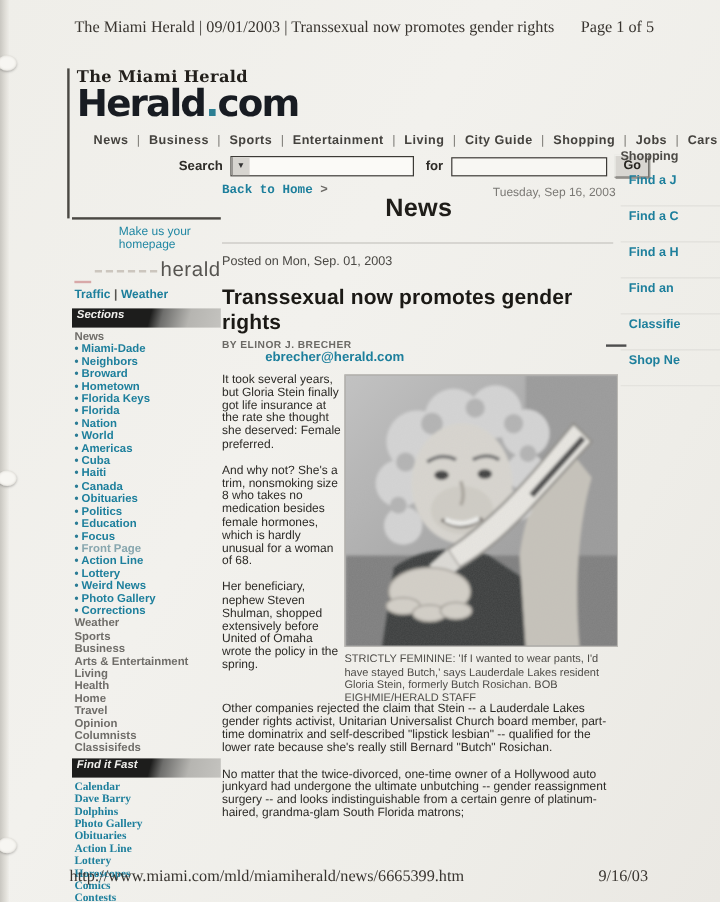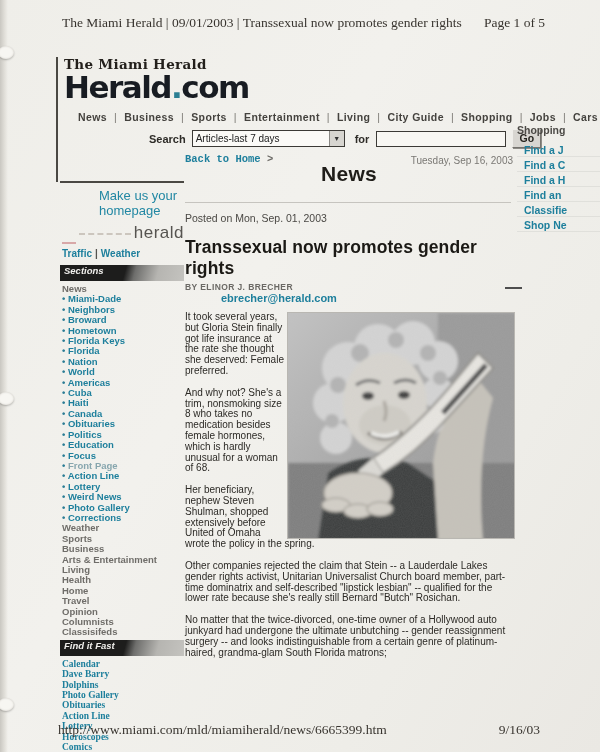--- a/index.html
+++ b/index.html
@@ -49,26 +49,26 @@
   .sub-row{position:absolute;left:185px;top:153px;width:328px;display:flex;justify-content:space-between;}
   .back-link{font-size:10.5px;font-weight:bold;color:#1d7f9c;font-family:Liberation Mono, monospace;}
   .back-link .gt{color:#6b6965;}
   .date-txt{font-size:10px;color:#7a7874;margin-top:2px;}
   .section-title{position:absolute;left:185px;top:162px;width:328px;text-align:center;
     font-size:21px;font-weight:bold;letter-spacing:.3px;color:#1f1d19;}
   .top-rule{position:absolute;left:185px;top:202px;width:326px;height:1px;background:#c6c4bf;}
   
   .right-rail{position:absolute;left:517px;top:124px;width:83px;overflow:hidden;}
   .rr-head{font-size:10.5px;font-weight:bold;color:#4c4a46;margin-bottom:6px;}
-  .rr-link{font-size:10.5px;font-weight:bold;color:#1d7f9c;padding:2px 0 0 7px;
+  .rr-link{font-size:10.5px;font-weight:bold;color:#1d7f9c;padding:2px 0 15px 7px;
     white-space:nowrap;border-bottom:1px solid rgba(0,0,0,.06);}
   
   .sidebar{position:absolute;left:60px;top:181px;width:124px;}
   .sb-topline{height:2px;background:#4a4843;margin-bottom:5px;}
-  .homepage-link{font-size:13px;color:#2187a3;margin-bottom:7px;padding-left:39px;}
+  .homepage-link{font-size:10px;color:#2187a3;margin-bottom:7px;padding-left:39px;}
   .herald-logo{font-size:17px;color:#565450;text-align:right;letter-spacing:.5px;line-height:16px;}
   .herald-logo .ghost{display:inline-block;width:52px;border-bottom:2px dashed #ccc6be;
     margin-right:3px;vertical-align:3px;}
   .pink-tick{width:14px;height:2px;background:#d8a8a8;margin:1px 0 4px 2px;}
   .tw-row{font-size:10px;font-weight:bold;color:#1d7f9c;margin:3px 0 6px 2px;}
   .tw-row .sep{color:#55534f;margin:0 3px;}
   .sb-bar{height:16px;margin:2px 0 3px 0;padding:0 0 0 4px;font-size:9.5px;font-weight:bold;
     font-style:italic;color:#f0efec;line-height:12px;white-space:nowrap;
     background:linear-gradient(105deg,#1d1d1c 0%,#1d1d1c 52%,#6e6e6c 60%,#b6b5b1 78%,#c4c3bf 100%);}
   .sb-list{font-size:9.5px;font-weight:bold;line-height:10.4px;padding-left:2px;}
@@ -113,21 +113,20 @@
     <div class="sitelogo"><span>Herald</span><span class="dot">.</span><span>com</span></div>
   </div>
 
   <div class="navbar">
     
   <span class="nav-item">News</span><span class="nav-item">Business</span><span class="nav-item">Sports</span><span class="nav-item">Entertainment</span><span class="nav-item">Living</span><span class="nav-item">City Guide</span><span class="nav-item">Shopping</span><span class="nav-item">Jobs</span><span class="nav-item">Cars</span></div>
 
   <div class="search-row">
     <span class="search-label">Search</span>
     <span class="select-box">
-      <span class="val">Articles-last 7 days</span>
       <span class="arrow-btn">▼</span>
     </span>
     <span class="for-label">for</span>
     <input class="text-input" type="text" value="" style="">
     <span class="go-btn">Go</span>
   </div>
 
   <div class="sub-row">
     <span class="back-link"><span>Back to Home</span> <span class="gt">&gt;</span></span>
     <span class="date-txt">Tuesday, Sep 16, 2003</span>
@@ -287,20 +286,21 @@
               <g fill="#d3cfc7" stroke="#a7a39b" stroke-width="1.5">
                 <ellipse cx="70" cy="180" rx="34" ry="20"></ellipse>
                 <ellipse cx="48" cy="192" rx="14" ry="7"></ellipse>
                 <ellipse cx="70" cy="198" rx="14" ry="7"></ellipse>
                 <ellipse cx="92" cy="196" rx="13" ry="7"></ellipse>
               </g>
             </g>
             <rect width="228" height="227" filter="url(#grain)"></rect>
           </svg>
         </div>
+        <figcaption>STRICTLY FEMININE: 'If I wanted to wear pants, I'd have stayed Butch,' says Lauderdale Lakes resident Gloria Stein, formerly Butch Rosichan. BOB EIGHMIE/HERALD STAFF</figcaption>
       </figure>
       <p>It took several years, but Gloria Stein finally got life insurance at the rate she thought she deserved: Female preferred.</p>
       <p>And why not? She's a trim, nonsmoking size 8 who takes no medication besides female hormones, which is hardly unusual for a woman of 68.</p>
       <p>Her beneficiary, nephew Steven Shulman, shopped extensively before United of Omaha wrote the policy in the spring.</p>
       <p class="clear">Other companies rejected the claim that Stein -- a Lauderdale Lakes gender rights activist, Unitarian Universalist Church board member, part-time dominatrix and self-described "lipstick lesbian" -- qualified for the lower rate because she's really still Bernard "Butch" Rosichan.</p>
       <p>No matter that the twice-divorced, one-time owner of a Hollywood auto junkyard had undergone the ultimate unbutching -- gender reassignment surgery -- and looks indistinguishable from a certain genre of platinum-haired, grandma-glam South Florida matrons;</p>
     </div>
   </div>
 
   <div class="print-ft">

